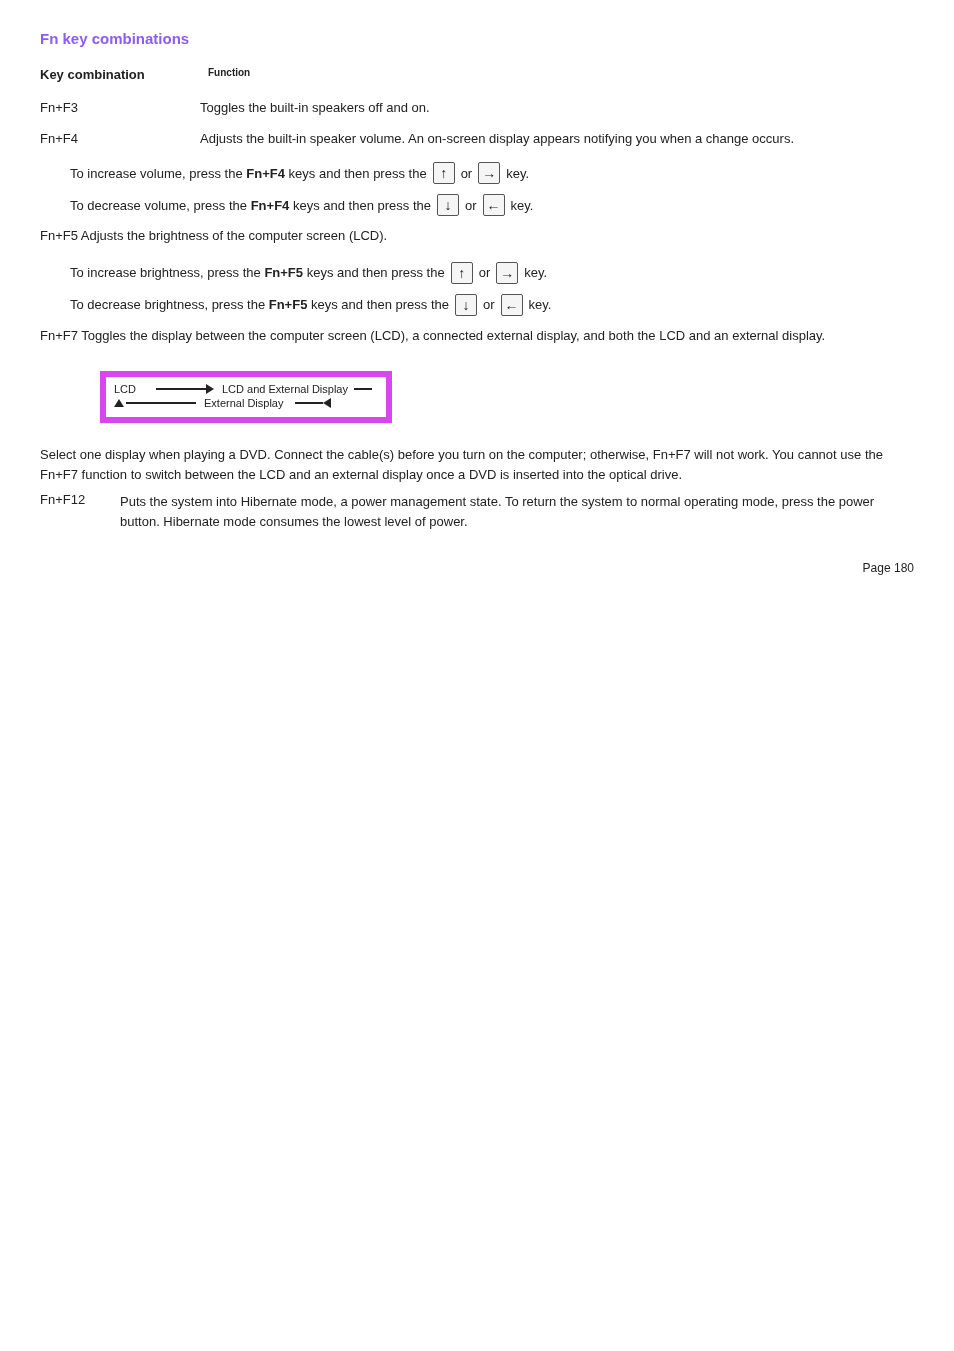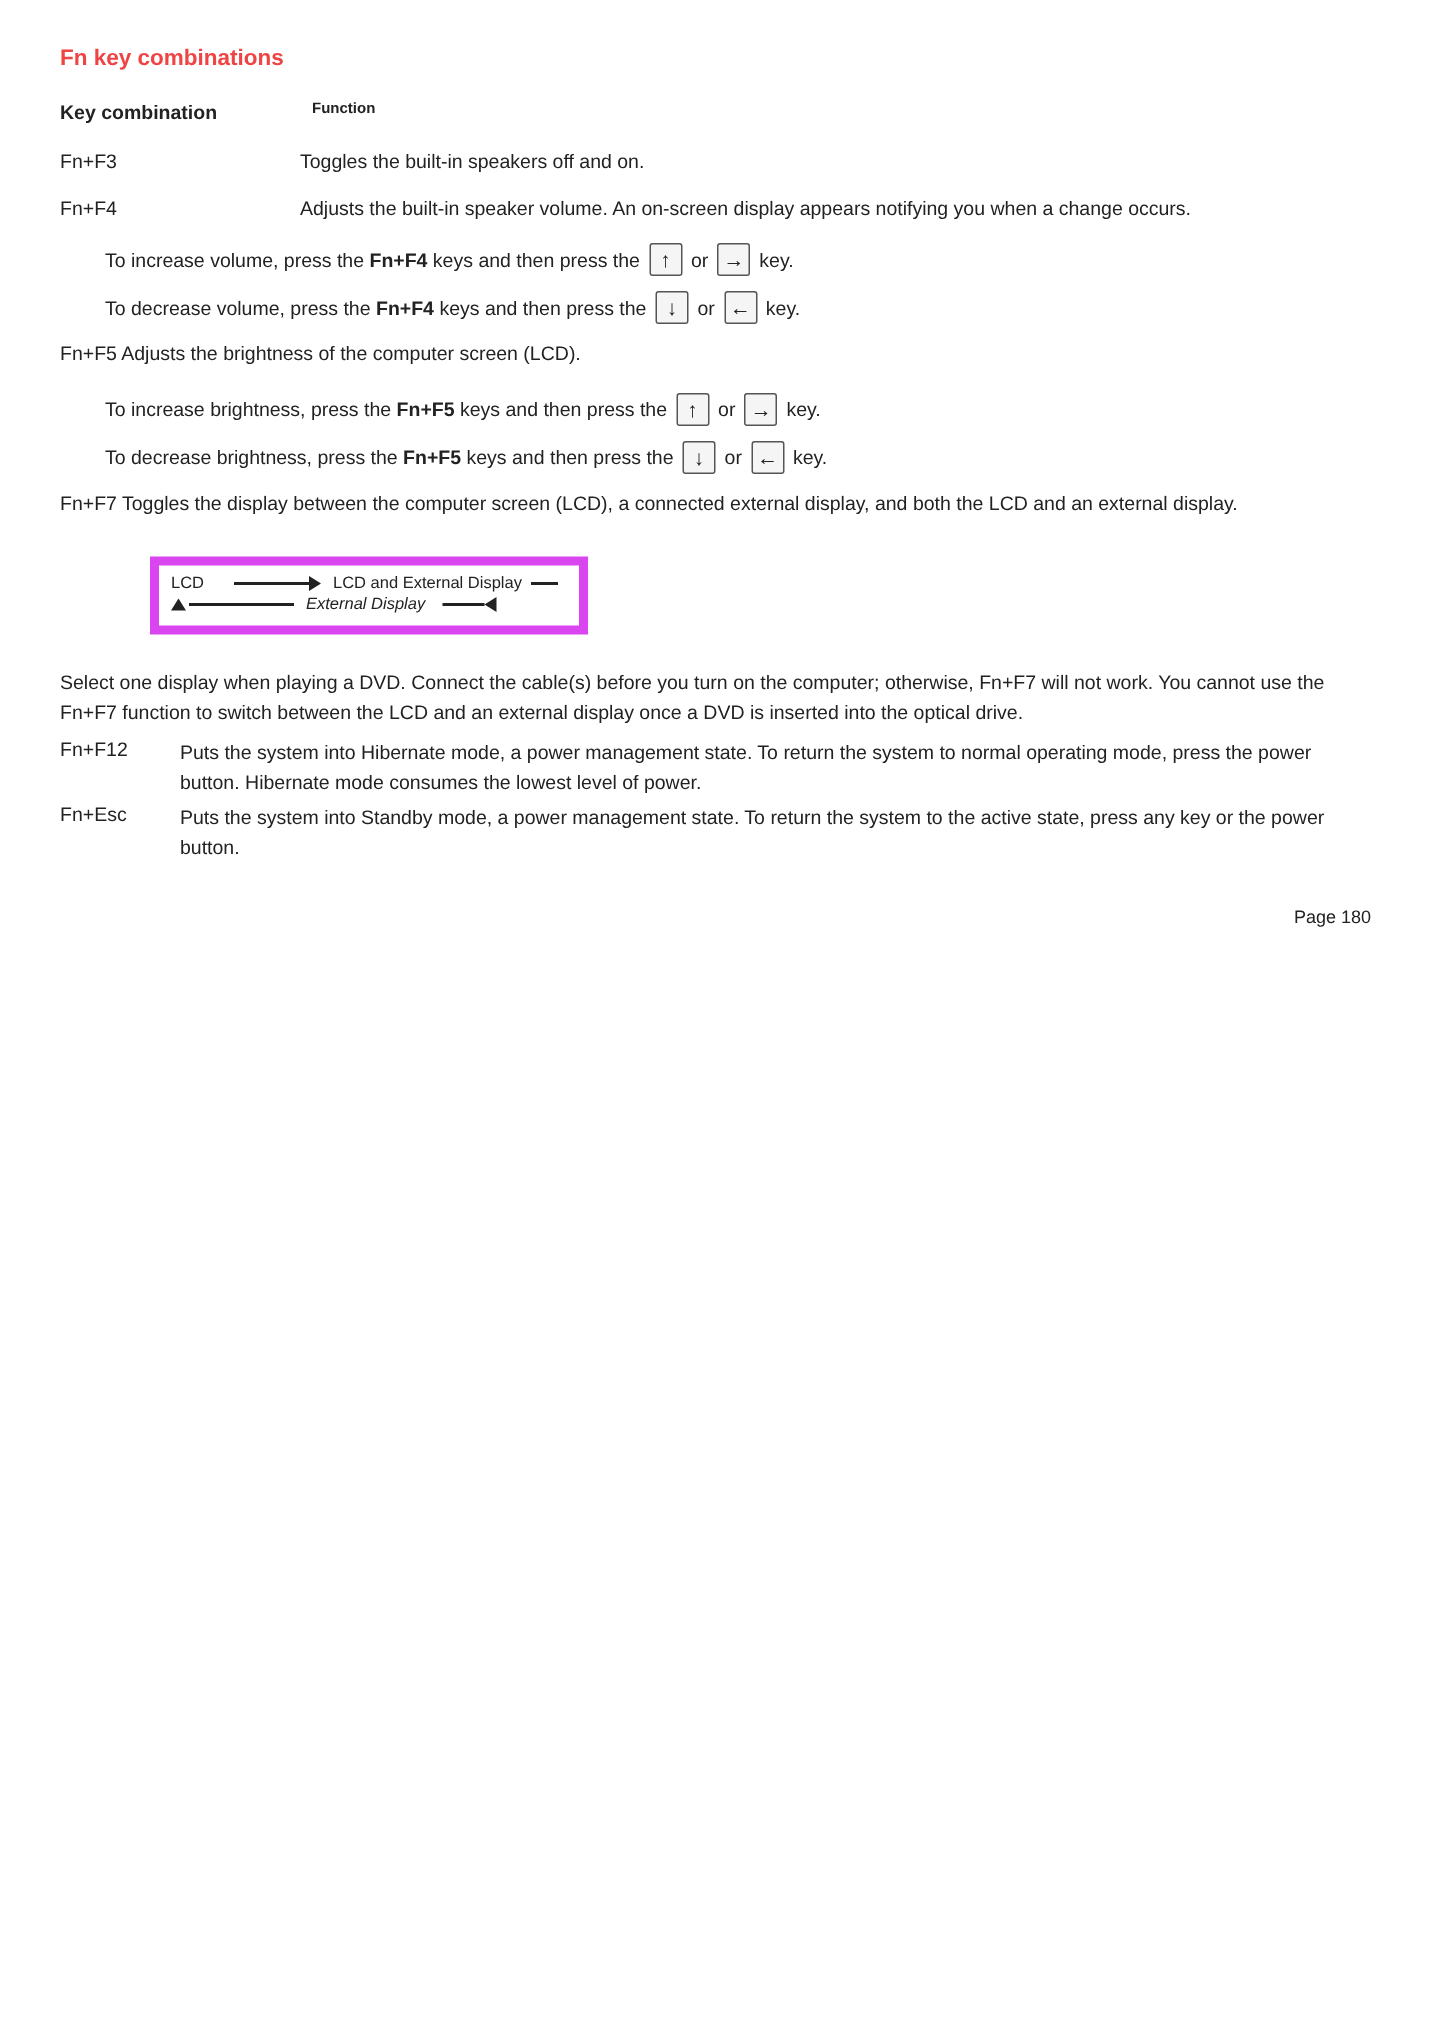--- a/index.html
+++ b/index.html
@@ -6,21 +6,21 @@
     body {
       background: #fff;
       font-family: Arial, sans-serif;
       font-size: 13px;
       color: #222;
       width: 954px;
       min-height: 1351px;
       padding: 30px 40px 30px 40px;
     }
     .page-title {
-      color: #ef4444;
+      color: #8b5cf6;
       font-size: 15px;
       font-weight: bold;
       margin-bottom: 20px;
     }
     .header-row {
       display: flex;
       gap: 0;
       margin-bottom: 18px;
     }
     .col-key {
@@ -213,36 +213,32 @@
       <span style="font-size:11px;margin-left:4px;">LCD and External Display</span>
       <span style="display:inline-flex;align-items:center;margin-left:2px;">
         <span class="lcd-line" style="width:18px;"></span>
       </span>
     </div>
     <div class="lcd-row" style="margin-top:2px;">
       <span style="display:inline-flex;align-items:center;">
         <span class="lcd-arrowhead-up" style="margin-right:2px;"></span>
         <span class="lcd-line" style="width:70px;height:1.5px;"></span>
       </span>
-      <span style="font-size:11px;margin-left:4px;font-style:italic;">External Display</span>
+      <span style="font-size:11px;margin-left:4px;">External Display</span>
       <span style="display:inline-flex;align-items:center;margin-left:8px;">
         <span class="lcd-line" style="width:28px;"></span>
         <span class="lcd-arrowhead-left"></span>
       </span>
     </div>
   </div>
 </div>
 
 <div style="margin-top:10px;">
   <div class="para-text">Select one display when playing a DVD. Connect the cable(s) before you turn on the computer; otherwise, Fn+F7 will not work. You cannot use the Fn+F7 function to switch between the LCD and an external display once a DVD is inserted into the optical drive.</div>
 
   <div class="fn-row">
     <span class="fn-key">Fn+F12</span>
     <span class="fn-desc">Puts the system into Hibernate mode, a power management state. To return the system to normal operating mode, press the power button. Hibernate mode consumes the lowest level of power.</span>
   </div>
 
-  <div class="fn-row" style="margin-top:4px;">
-    <span class="fn-key">Fn+Esc</span>
-    <span class="fn-desc">Puts the system into Standby mode, a power management state. To return the system to the active state, press any key or the power button.</span>
-  </div>
 </div>
 
 <div class="page-number">Page 180</div>
 
 </body></html>

